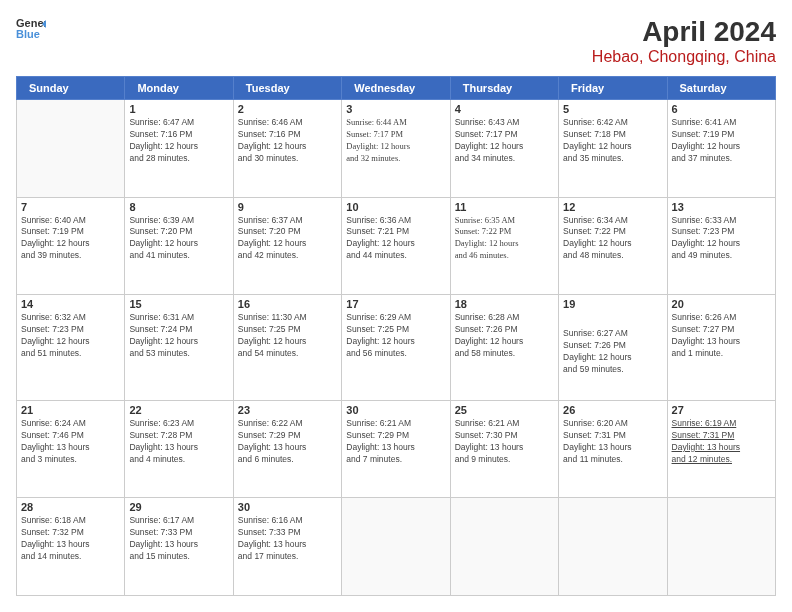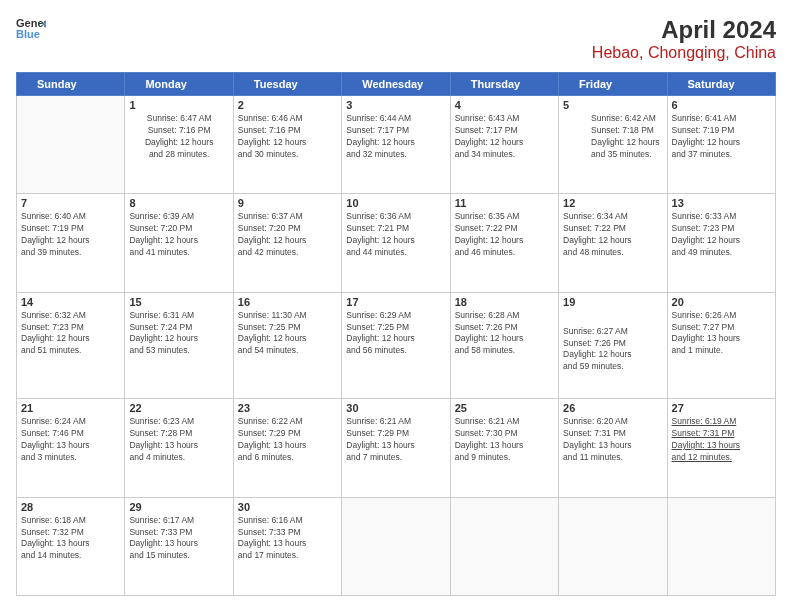--- a/index.html
+++ b/index.html
@@ -27,41 +27,41 @@
       display: flex;
       align-items: center;
       gap: 4px;
     }
     .logo-icon {
       width: 30px;
       height: 24px;
     }
     .title-block { text-align: right; }
     .month-title {
-      font-size: 24px;
+      font-size: 28px;
       font-weight: bold;
       color: #333;
     }
     .subtitle {
       font-size: 16px;
       color: #b91c1c;
     }
     .calendar {
       flex: 1;
       border: 1px solid #ccc;
       border-collapse: collapse;
       width: 100%;
       table-layout: fixed;
     }
     .calendar th {
       background: #3a6abf;
       color: #fff;
       font-size: 11px;
       font-weight: bold;
-      padding: 5px 20px;
+      padding: 5px 12px;
       text-align: left;
       border: 1px solid #5580cc;
     }
     .calendar td {
       vertical-align: top;
       border: 1px solid #ccc;
       padding: 3px 4px;
       font-size: 9px;
       color: #333;
       height: 78px;
@@ -110,49 +110,49 @@
         <th>Thursday</th>
         <th>Friday</th>
         <th>Saturday</th>
       </tr>
     </thead>
     <tbody id="calendar-body">
     <tr>
           <td class="empty"></td>
           <td>
             <span class="day-num">1</span>
-            <div class="day-info" style="white-space: pre-line; text-align: center;">Sunrise: 6:47 AM
+            <div class="day-info" style="white-space: pre-line;">Sunrise: 6:47 AM
 Sunset: 7:16 PM
 Daylight: 12 hours
 and 28 minutes.</div>
           </td>
           <td>
             <span class="day-num">2</span>
             <div class="day-info" style="white-space: pre-line;">Sunrise: 6:46 AM
 Sunset: 7:16 PM
 Daylight: 12 hours
 and 30 minutes.</div>
           </td>
           <td>
             <span class="day-num">3</span>
-            <div class="day-info" style="white-space: pre-line;">Sunrise: 6:44 AM
+            <div class="day-info" style="white-space: pre-line; font-family: Liberation Serif, serif;">Sunrise: 6:44 AM
 Sunset: 7:17 PM
 Daylight: 12 hours
 and 32 minutes.</div>
           </td>
           <td>
             <span class="day-num">4</span>
             <div class="day-info" style="white-space: pre-line;">Sunrise: 6:43 AM
 Sunset: 7:17 PM
 Daylight: 12 hours
 and 34 minutes.</div>
           </td>
           <td>
             <span class="day-num">5</span>
-            <div class="day-info" style="white-space: pre-line; margin-left: 28px;">Sunrise: 6:42 AM
+            <div class="day-info" style="white-space: pre-line;">Sunrise: 6:42 AM
 Sunset: 7:18 PM
 Daylight: 12 hours
 and 35 minutes.</div>
           </td>
           <td>
             <span class="day-num">6</span>
             <div class="day-info" style="white-space: pre-line;">Sunrise: 6:41 AM
 Sunset: 7:19 PM
 Daylight: 12 hours
 and 37 minutes.</div>
@@ -182,21 +182,21 @@
           </td>
           <td>
             <span class="day-num">10</span>
             <div class="day-info" style="white-space: pre-line;">Sunrise: 6:36 AM
 Sunset: 7:21 PM
 Daylight: 12 hours
 and 44 minutes.</div>
           </td>
           <td>
             <span class="day-num">11</span>
-            <div class="day-info" style="white-space: pre-line;">Sunrise: 6:35 AM
+            <div class="day-info" style="white-space: pre-line; font-family: Liberation Serif, serif;">Sunrise: 6:35 AM
 Sunset: 7:22 PM
 Daylight: 12 hours
 and 46 minutes.</div>
           </td>
           <td>
             <span class="day-num">12</span>
             <div class="day-info" style="white-space: pre-line;">Sunrise: 6:34 AM
 Sunset: 7:22 PM
 Daylight: 12 hours
 and 48 minutes.</div>

